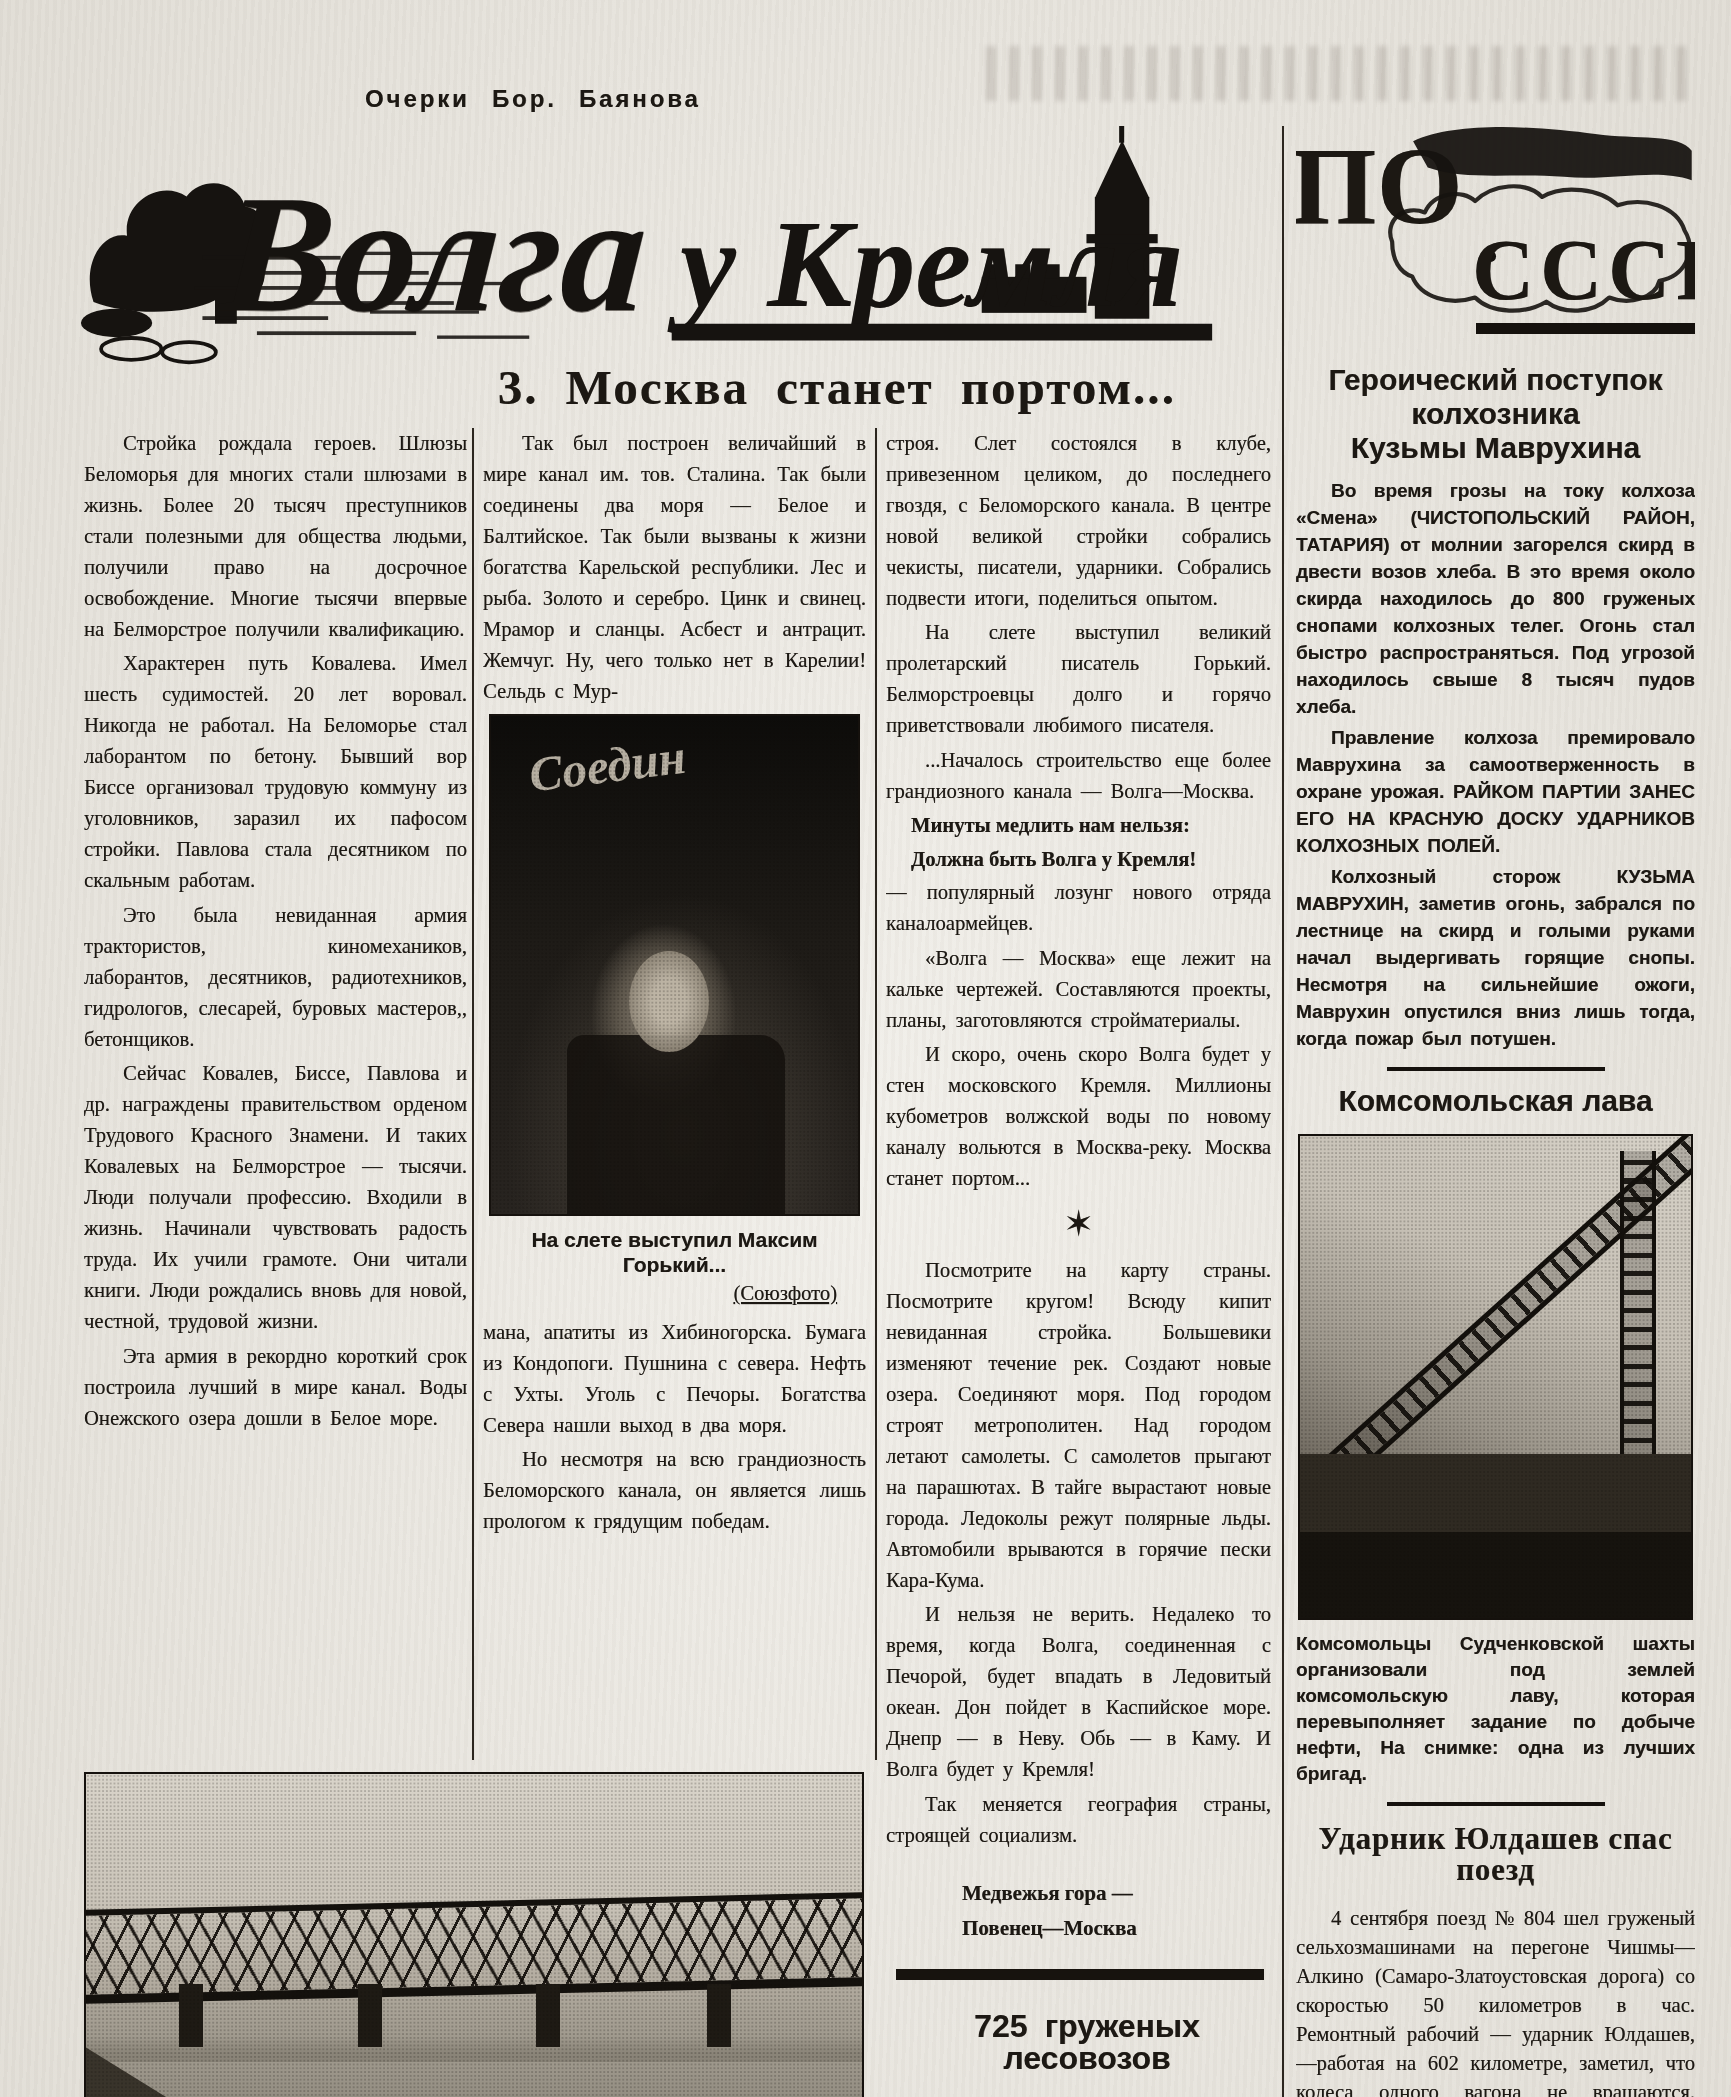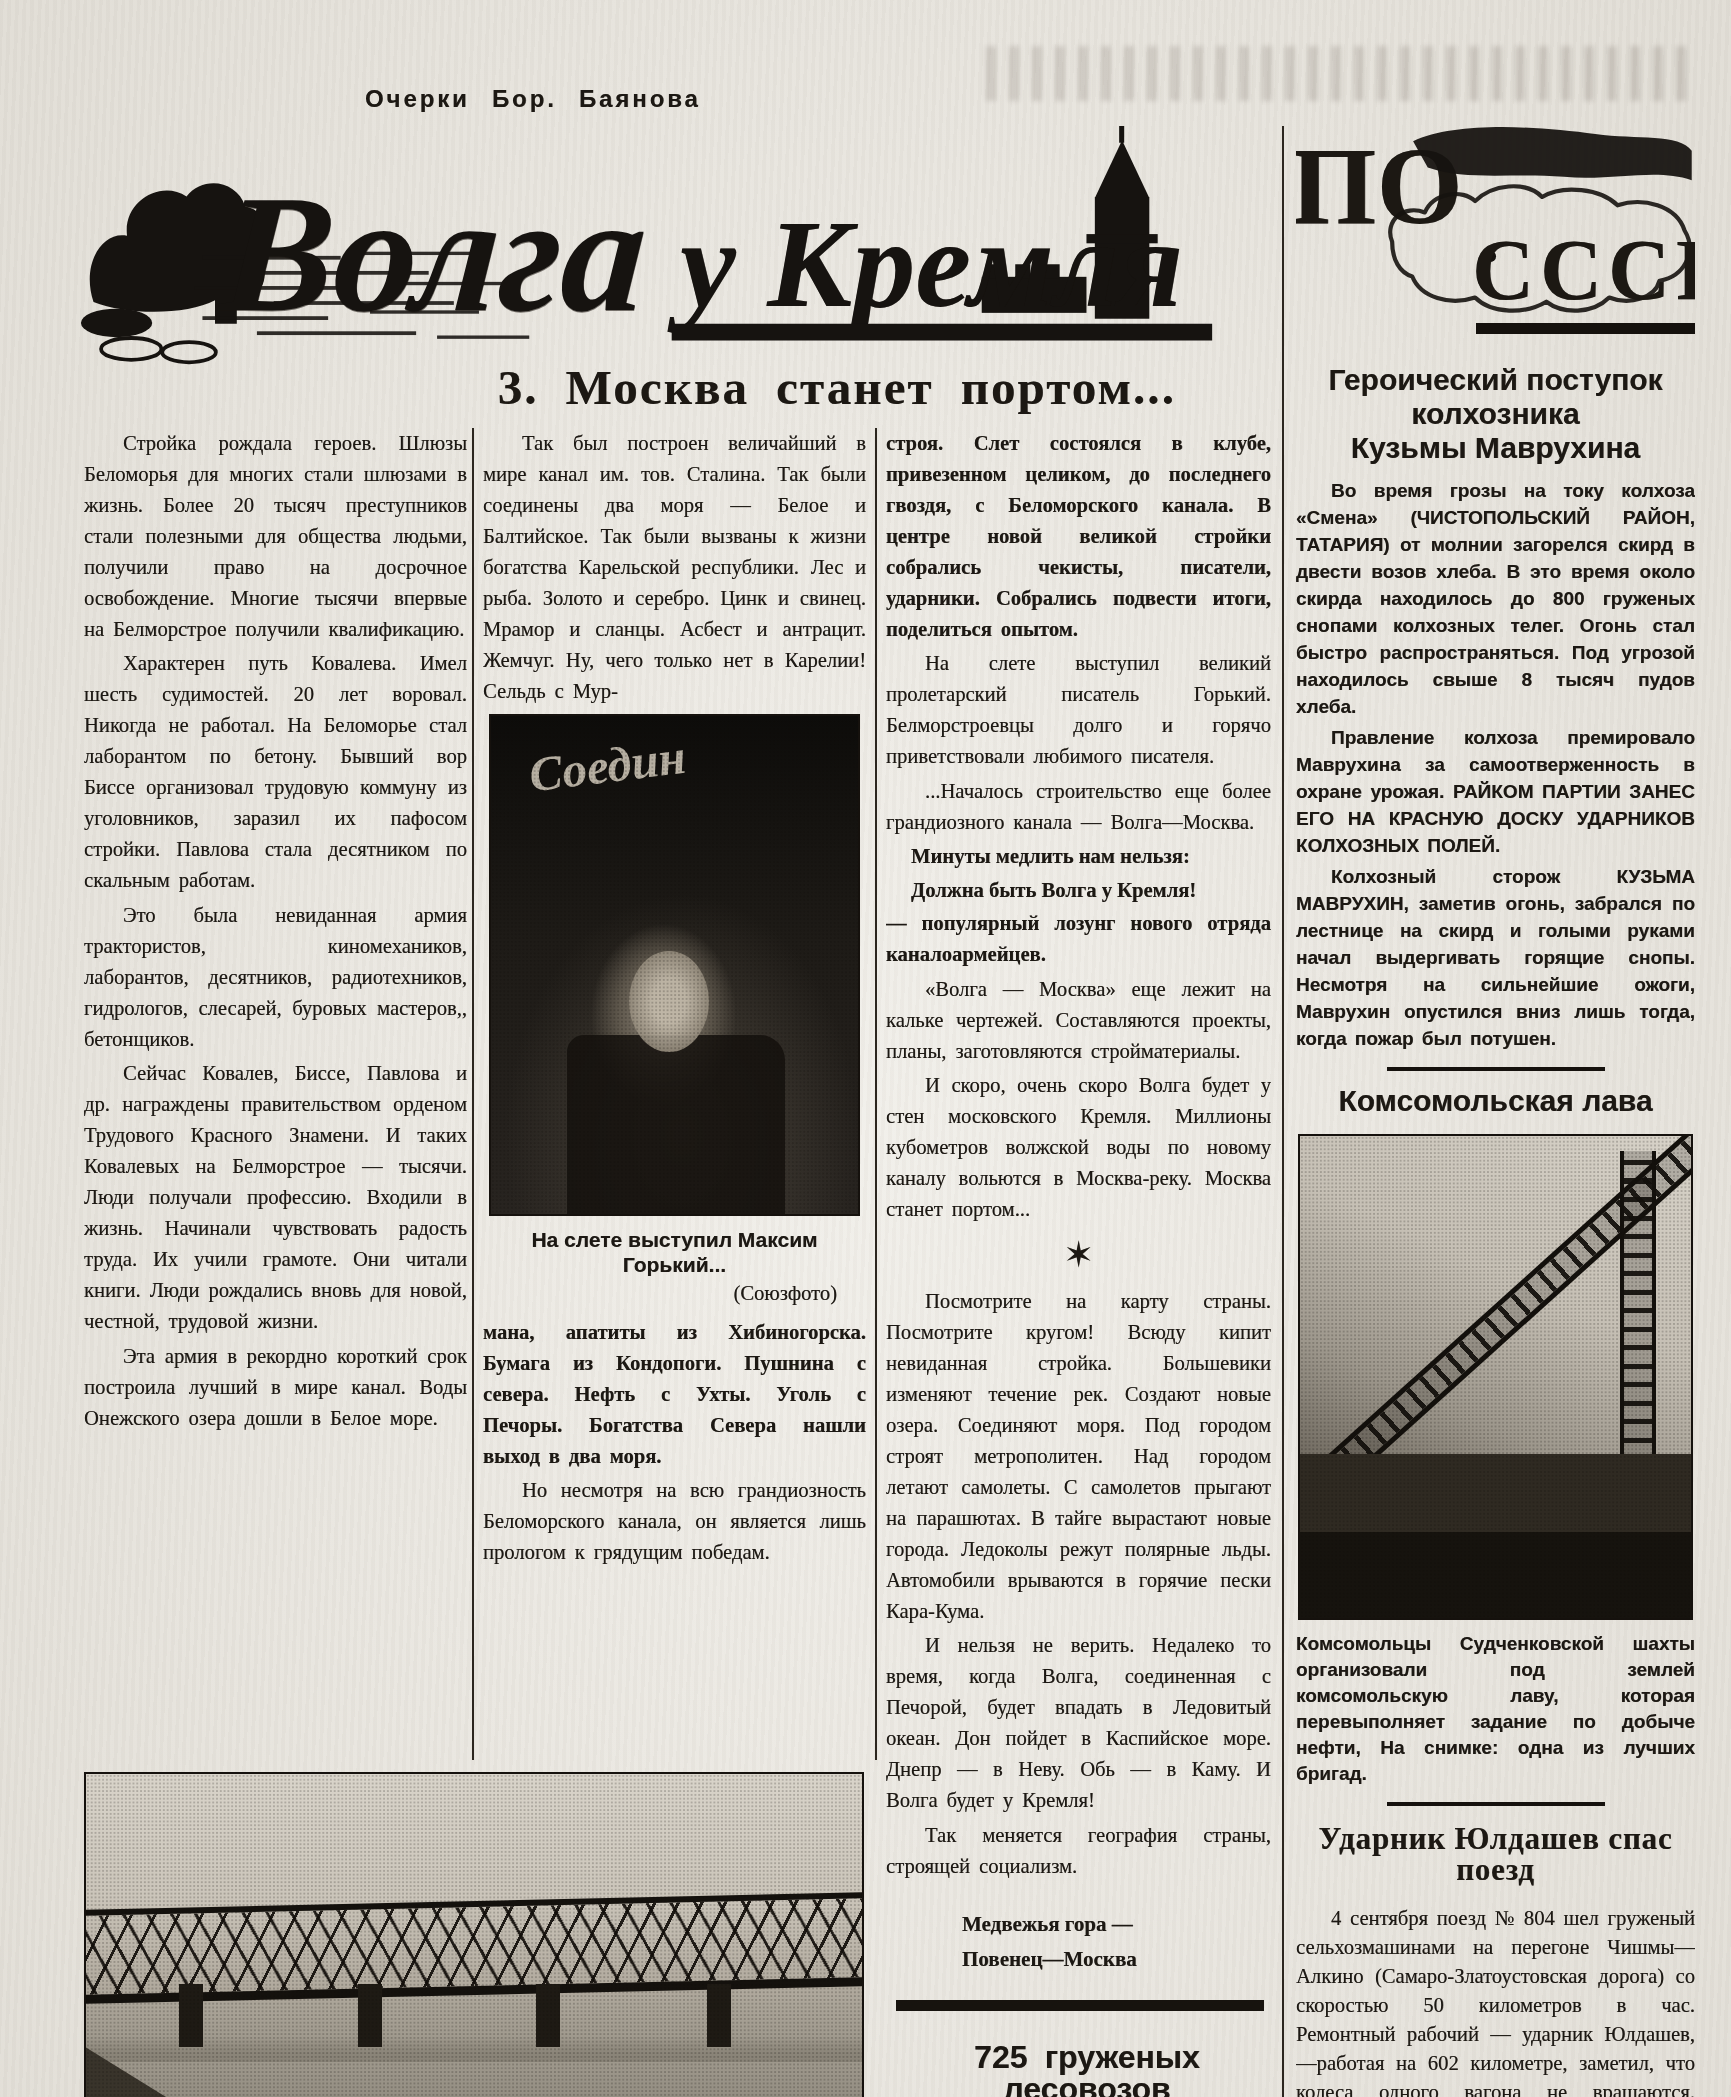--- a/index.html
+++ b/index.html
@@ -3,21 +3,21 @@
 <meta charset="utf-8">
 <style>
   html,body{margin:0;padding:0;background:#c9c6bf;overflow:hidden;}
   .page{position:relative;width:1732px;height:2464px;background:#edeae3;overflow:hidden;color:#1c1813;
         background-image:repeating-linear-gradient(92deg,rgba(90,80,66,.028) 0 3.8px,rgba(255,255,255,.03) 3.8px 7.6px),
                          radial-gradient(ellipse 1342px 2014px at 50% 46%,rgba(255,255,255,.25),rgba(88,78,62,.10));}
   .ink{ text-shadow:0.3px 0.3px 0.3px rgba(25,20,15,.55); }
   
   .serif-body p{font:20.6px/31px "Liberation Serif","DejaVu Serif",serif;text-align:justify;text-indent:39px;
                 margin:0 0 3.4px 0;word-spacing:3.8px;}
-  .serif-body p.no-indent{text-indent:0;font-weight:bold;}
+  .serif-body p.no-indent{text-indent:0;}
   .sans-body p{font:700 19px/27px "Liberation Sans","DejaVu Sans",sans-serif;text-align:justify;text-indent:35px;
                margin:0 0 4.2px 0;word-spacing:2.9px;}
   
   .bleed{position:absolute;left:986px;top:46px;width:713px;height:55px;opacity:.45;filter:blur(2.9px);
          background:repeating-linear-gradient(90deg,rgba(70,58,48,.35) 0 10px,transparent 10px 23px);}
   .kicker{position:absolute;left:365px;top:87px;width:587px;text-align:left;
           font:700 24px/1 "Liberation Sans","DejaVu Sans",sans-serif;letter-spacing:2.9px;word-spacing:12.6px;}
   .title-art{position:absolute;left:76px;top:126px;width:1183px;height:243px;}
   .section-heading{position:absolute;left:85px;top:363px;width:1091px;text-align:right;
           font:700 49px/1 "Liberation Serif","DejaVu Serif",serif;letter-spacing:2.1px;word-spacing:12.6px;}
@@ -38,21 +38,21 @@
   .photo-gorky{width:367px;height:498px;margin:6.7px auto 2.5px auto;
      background:radial-gradient(ellipse 101px 126px at 47% 60%,#948b7e 0%,#5e574c 45%,rgba(0,0,0,0) 72%),
                 radial-gradient(ellipse 235px 319px at 52% 84%,#4c463d 0%,rgba(0,0,0,0) 75%),
                 linear-gradient(180deg,#0d0c0a 0%,#1e1b17 45%,#282420 100%);}
   .g-script{position:absolute;left:38px;top:25px;font:italic 700 49px/1 "Liberation Serif",serif;
             color:#d4ccbd;transform:rotate(-7deg);opacity:.85;}
   .g-face{position:absolute;left:138px;top:235px;width:80px;height:101px;border-radius:50%;
           background:radial-gradient(#c4bbab 30%,#8a8172 80%);opacity:.9;}
   .g-body{position:absolute;left:76px;top:319px;width:218px;height:180px;background:#14110d;border-radius:17px 25px 0 0;opacity:.85;}
   .photo-caption{font:700 21px/25px "Liberation Sans","DejaVu Sans",sans-serif;text-align:center;margin:11px 12.6px 0 12.6px;}
-  .photo-credit{font:20.6px/23.5px "Liberation Serif",serif;text-align:right;padding-right:29px;margin:5px 0 11.7px 0;}
+  .photo-credit{font:20.6px/23.5px "Liberation Serif",serif;text-align:right;padding-right:29px;margin:5px 0 11.7px 0;text-decoration:underline;}
   
   .photo-bridge{position:absolute;left:84px;top:1772px;width:776px;height:437px;
      background:linear-gradient(180deg,#d9d4ca 0%,#cbc5ba 28%,#b5aea2 46%,#a09a8e 60%,#8a8478 64%,#7a756a 100%);}
   .b-truss{position:absolute;left:-2%;top:29%;width:104%;height:18%;transform:rotate(-1.3deg);
      border-top:6.7px solid #14110d;border-bottom:9.2px solid #14110d;
      background:repeating-linear-gradient(62deg,rgba(18,14,10,.92) 0 2.9px,transparent 2.9px 21px),
                 repeating-linear-gradient(-62deg,rgba(18,14,10,.92) 0 2.9px,transparent 2.9px 21px);}
   .b-pier{position:absolute;top:48%;width:24px;height:63px;background:#1e1a14;}
   .b-bank{position:absolute;left:0;bottom:0;width:27%;height:44%;background:#39342b;
           clip-path:polygon(0 15%,55% 52%,100% 100%,0 100%);}

